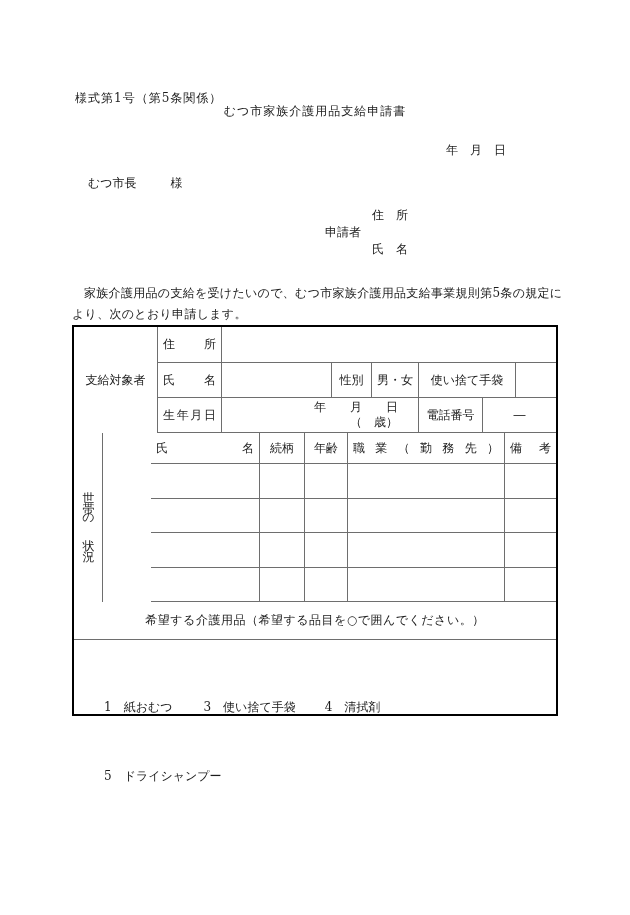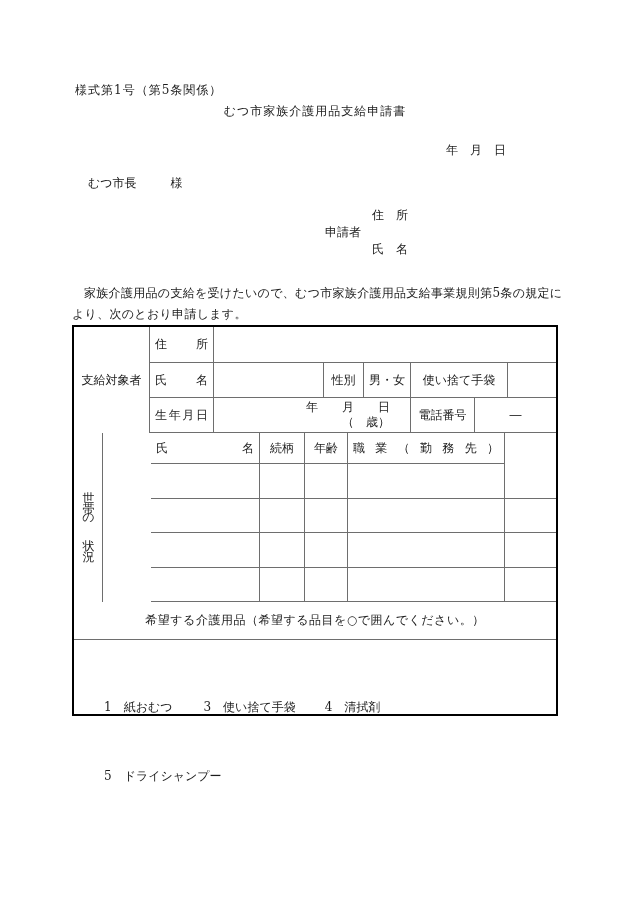--- a/index.html
+++ b/index.html
@@ -6,21 +6,21 @@
   html,body { background:#fff; }
   body {
     width:630px; height:915px; position:relative;
     font-family:"DejaVu Serif","Liberation Serif",serif;
     font-size:12px; color:#1c1c1c;
     -webkit-font-smoothing:antialiased;
   }
   .abs { position:absolute; }
 
   
-  .form-number { left:75px; top:82px; letter-spacing:1px; }
+  .form-number { left:75px; top:90px; letter-spacing:1px; }
   .doc-title   { left:0; right:0; top:103px; text-align:center; letter-spacing:1px;font-family:Liberation Mono, monospace; }
   .date-line   { right:124px; top:142px; }
   .addressee-line { left:88px; top:175px; }
   .addressee-line .honorific { margin-left:34px; }
 
   .applicant-block { left:325px; top:207px; display:flex; align-items:center; gap:11px; }
   .applicant-fields { display:flex; flex-direction:column; gap:17px; }
 
   .body-paragraph {
     left:72px; top:283px; width:498px;
@@ -32,21 +32,21 @@
   .form-table {
     left:72px; top:325px; width:486px; height:391px;
     border:2px solid #000; background:#fff;
   }
   .cell { display:flex; align-items:center; justify-content:center; overflow:hidden; }
   .bR { border-right:1px solid #6e6e6e; }
   .bB { border-bottom:1px solid #6e6e6e; }
   .jt { flex:1; text-align:justify; text-align-last:justify; padding:0 5px; }
 
   .block1 { display:flex; height:106px; }
-  .colA { width:76px; }
+  .colA { width:84px; }
   .b1-rows { flex:1; display:flex; flex-direction:column; }
   .b1r { display:flex; }
   .b1r1 { height:36px; } .b1r2 { height:35px; } .b1r3 { height:35px; }
   .c-label   { width:64px; }
   .c-flex1   { flex:1; }
   .c-nameval { width:110px; }
   .c-sexlab  { width:40px; }
   .c-sexval  { width:47px; }
   .c-rellab  { width:97px; }
   .c-date    { width:197px; flex-direction:column; align-items:flex-end;
@@ -139,20 +139,23 @@
     <div class="b2-rows">
       <div class="b2r b2head">
         <div class="cell h-name bR bB">
             <span class="jt">氏名</span>
           </div>
         <div class="cell h-rel bR bB">続柄</div>
         <div class="cell h-age bR bB">年齢</div>
         <div class="cell h-job bR bB">
             <span class="jt">職業（勤務先）</span>
           </div>
+        <div class="cell h-note bB">
+            <span class="jt">備考</span>
+          </div>
       </div>
       <div class="b2r b2data">
         <div class="cell h-name bR bB"></div>
         <div class="cell h-rel bR bB"></div>
         <div class="cell h-age bR bB"></div>
         <div class="cell h-job bR bB"></div>
         <div class="cell h-note bB"></div>
       </div>
       <div class="b2r b2data">
         <div class="cell h-name bR bB"></div>

